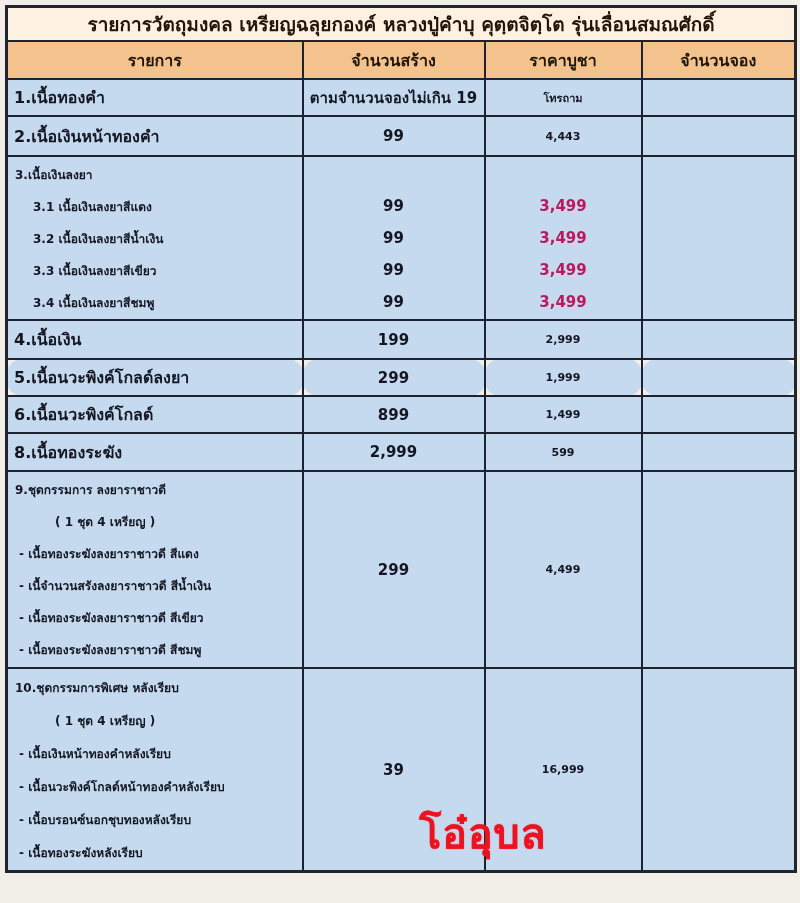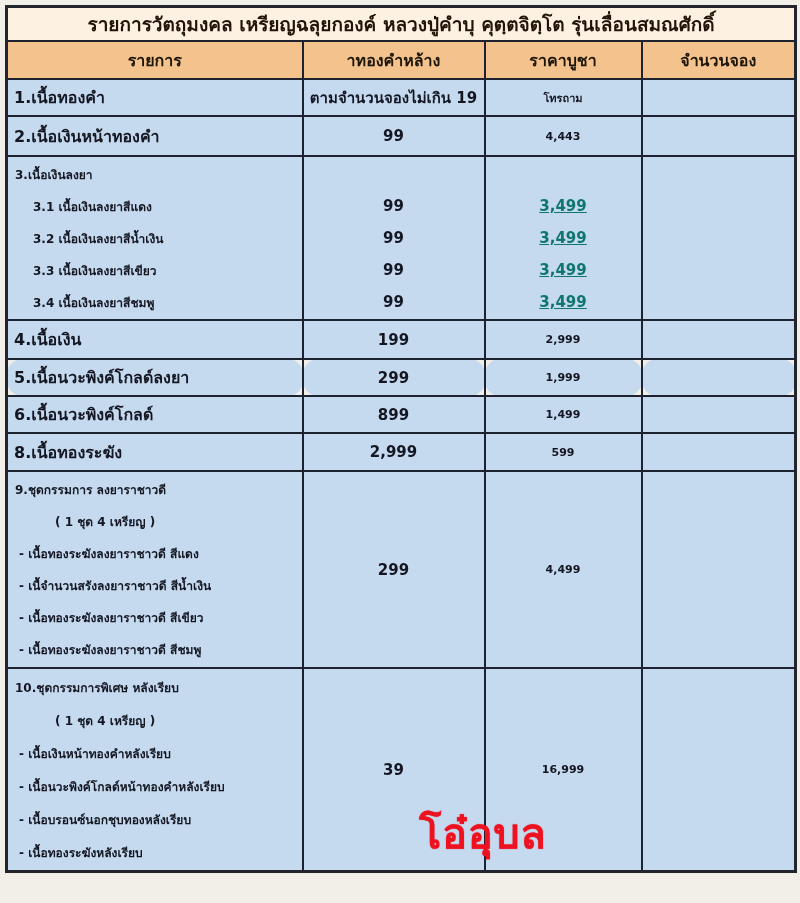--- a/index.html
+++ b/index.html
@@ -52,21 +52,21 @@
   .price-cell{ font-weight:bold; font-size:11px; text-align:center; color:#e51420; }
 
   
   .ln { display:flex; align-items:center; height:32px; font-weight:bold; font-size:12px; }
   .tr-r10 .ln { height:33px; }
   .col1 .ln { padding-left:6px; }
   .col1 .ln.sub   { padding-left:24px; }
   .col1 .ln.paren { padding-left:46px; }
   .col1 .ln.dash  { padding-left:10px; }
   .colc .ln { justify-content:center; padding-left:0; font-size:15px; }
-  .colc .ln.red { color:#0f766e;text-decoration:underline; }
+  .colc .ln.red { color:#be185d; }
   .tr-r3 .colc .ln { height:32px; }
 
   .watermark {
     position:absolute;
     left:398px; top:801px;
     width:170px;
     text-align:center;
     font-size:41px;
     font-weight:bold;
     color:#ee1220;
@@ -87,21 +87,21 @@
       <col style="width:154px">
     </colgroup>
 
     <tbody>
         <tr class="tr-title">
       <td colspan="4">รายการวัตถุมงคล เหรียญฉลุยกองค์  หลวงปู่คำบุ คุตฺตจิตฺโต รุ่นเลื่อนสมณศักดิ์</td>
     </tr>
 
     <tr class="tr-head">
       <td>รายการ</td>
-      <td>าทองคำหล้าง</td>
+      <td>จำนวนสร้าง</td>
       <td>ราคาบูชา</td>
       <td>จำนวนจอง</td>
     </tr>
 
     <tr class="tr-r1">
       <td class="body-bg item-cell">1.เนื้อทองคำ</td>
       <td class="body-bg num-cell">ตามจำนวนจองไม่เกิน 19</td>
       <td class="body-bg price-cell">โทรถาม</td>
       <td class="body-bg"></td>
     </tr>

